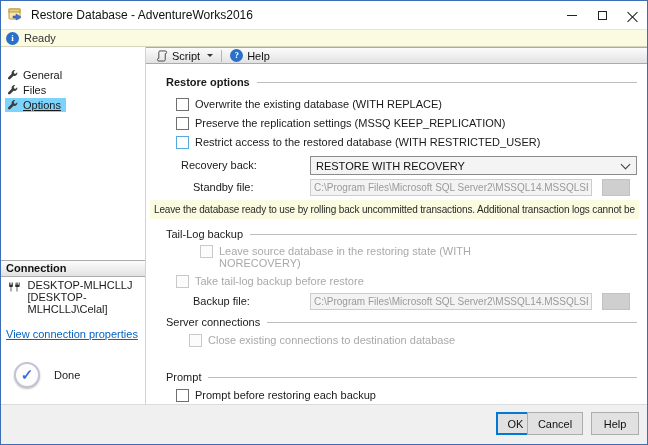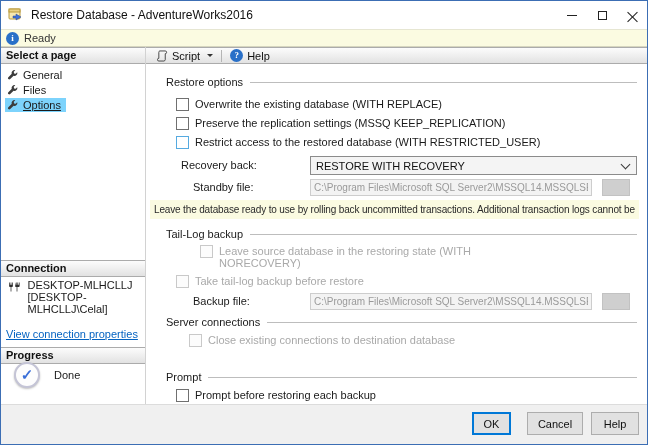--- a/index.html
+++ b/index.html
@@ -107,21 +107,21 @@
 
   .note-strip{ background:#fbfbe1; margin:3px 8px 0 4px; height:19px; display:flex;
     align-items:center; padding:0 4px; }
   .note-strip span{ font-size:10px; color:#2a2a2a; white-space:nowrap; overflow:hidden; letter-spacing:-0.15px; }
 
   
   .footer{ height:40px; background:#f0f0f0; border-top:1px solid #dcdcdc; position:relative; }
   .btn{ position:absolute; top:7px; height:23px; background:#e1e1e1; border:1px solid #adadad;
     font-size:11px; color:#111; font-family:"Liberation Sans",sans-serif; cursor:default;
     display:flex; align-items:center; justify-content:center; }
-  .btn-ok{ right:136px; width:39px; border-color:#0078d7; box-shadow:inset 0 0 0 1px #0078d7;text-align:center; }
+  .btn-ok{ right:112px; width:39px; border-color:#0078d7; box-shadow:inset 0 0 0 1px #0078d7;text-align:center; }
   .btn-cancel{ right:64px; width:56px; }
   .btn-help{ right:8px; width:48px; }
 </style>
 </head>
 <body>
 
 <div class="window">
 
   <div class="titlebar">
     <span class="app-icon">
@@ -146,21 +146,20 @@
   </div>
 
   <div class="statusbar">
     <span class="round-icon">i</span>
     <span class="status-text">Ready</span>
   </div>
 
   <div class="bodyarea">
 
     <div class="sidebar">
-      <div class="panel-header hdr-select">Select a page</div>
 
       <div class="page-list">
         <div class="page-item">
           <svg class="wrench" viewBox="0 0 16 16">
               <path d="M14.8 3.1a4.1 4.1 0 0 1-5.2 5.2l-4.9 4.9a1.9 1.9 0 1 1-2.7-2.7l4.9-4.9a4.1 4.1 0 0 1 5.2-5.2L9.8 2.7l.5 2.3 2.3.5z" fill="#3c3c3c"></path>
             </svg>
           <span class="page-label">General</span>
         </div>
         <div class="page-item">
           <svg class="wrench" viewBox="0 0 16 16">
@@ -186,21 +185,20 @@
           </g>
         </svg>
         <div class="conn-lines">
           <div>DESKTOP-MLHCLLJ</div>
           <div>[DESKTOP-MLHCLLJ\Celal]</div>
         </div>
       </div>
 
       <span class="conn-link">View connection properties</span>
 
-      <div class="panel-header hdr-progress">Progress</div>
 
       <div class="done-row">
         <span class="done-circle">✓</span>
         <span class="done-label">Done</span>
       </div>
     </div>
 
     <div class="mainpane">
 
       <div class="toolbar">
@@ -213,21 +211,21 @@
         </div>
         <div class="tool-sep"></div>
         <div class="tool-btn">
           <span class="round-icon">?</span>
           <span>Help</span>
         </div>
       </div>
 
       <div class="content">
 
-        <div class="group-header" style="padding-top:10px; height:26px;">
+        <div class="group-header" style="padding-top:10px; height:26px;font-weight:bold;">
           <span class="group-title">Restore options</span>
           <span class="gline"></span>
         </div>
 
         <div class="cb-row" style="margin-top:8px;">
           <span class="cb"></span>
           <span class="cb-label">Overwrite the existing database (WITH REPLACE)</span>
         </div>
         <div class="cb-row" style="margin-top:5px;">
           <span class="cb"></span>

